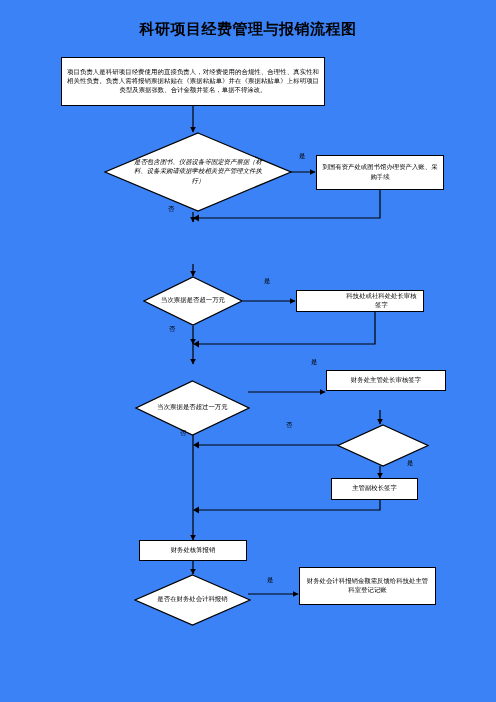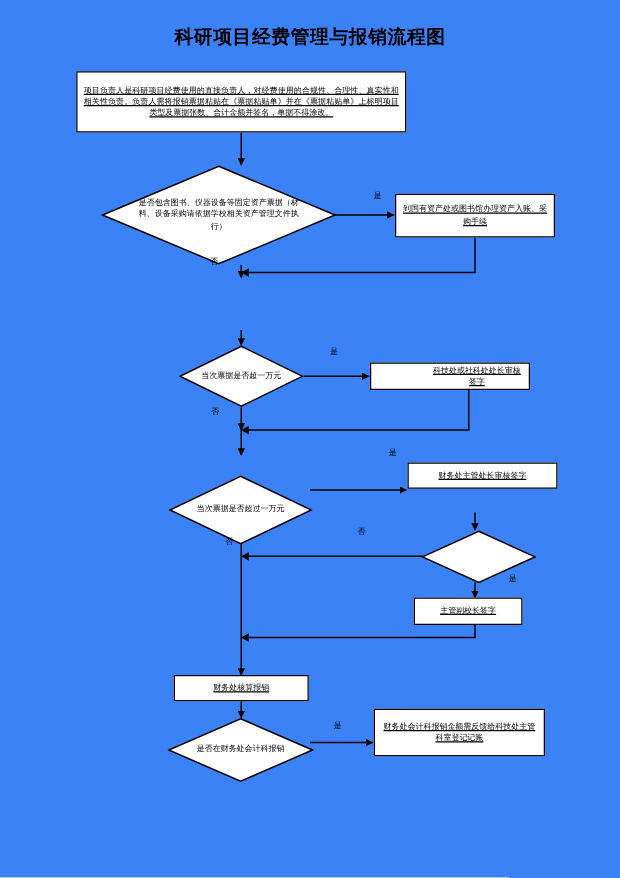--- a/index.html
+++ b/index.html
@@ -27,21 +27,20 @@
     font-weight: bold;
     color: #000000;
     letter-spacing: 0.5px;
     font-family: "DejaVu Sans", "Liberation Sans", sans-serif;
   }
   .node {
     position: absolute;
     box-sizing: border-box;
     color: #000000;
     text-align: center;
-    text-decoration: underline;
   }
   .proc {
     border: 1px solid #000000;
     background: #ffffff;
     display: flex;
     align-items: center;
     justify-content: center;
     padding: 2px 5px;
     line-height: 1.45;
     font-size: 6.4px;
@@ -146,21 +145,21 @@
       <path d="M 193 344 l 6 -3.5 l 0 7 z"></path>
       <path d="M 193 445 l 6 -3.5 l 0 7 z"></path>
       <path d="M 193 510 l 6 -3.5 l 0 7 z"></path>
     </g>
   </svg>
 
   <div class="node proc" style="left:61px; top:57px; width:264px; height:49px; text-align:justify; text-align-last:center;">
     <span>项目负责人是科研项目经费使用的直接负责人，对经费使用的合规性、合理性、真实性和相关性负责。负责人需将报销票据粘贴在《票据粘贴单》并在《票据粘贴单》上标明项目类型及票据张数、合计金额并签名，单据不得涂改。</span>
   </div>
 
-  <div class="dia" style="left:81px; top:132px; width:188px; height:80px;">
+  <div class="dia" style="left:104px; top:132px; width:188px; height:80px;font-style:italic;">
     <svg width="188" height="80" viewBox="0 0 188 80">
       <polygon points="94,1 187,40 94,79 1,40" fill="#ffffff" stroke="#000000" stroke-width="1.2"></polygon>
     </svg>
     <div class="dia-label">是否包含图书、仪器设备等固定资产票据（材料、设备采购请依据学校相关资产管理文件执行）</div>
   </div>
 
   <div class="node proc" style="left:316px; top:155px; width:128px; height:35px;">
     <span>到国有资产处或图书馆办理资产入账、采购手续</span>
   </div>
 

